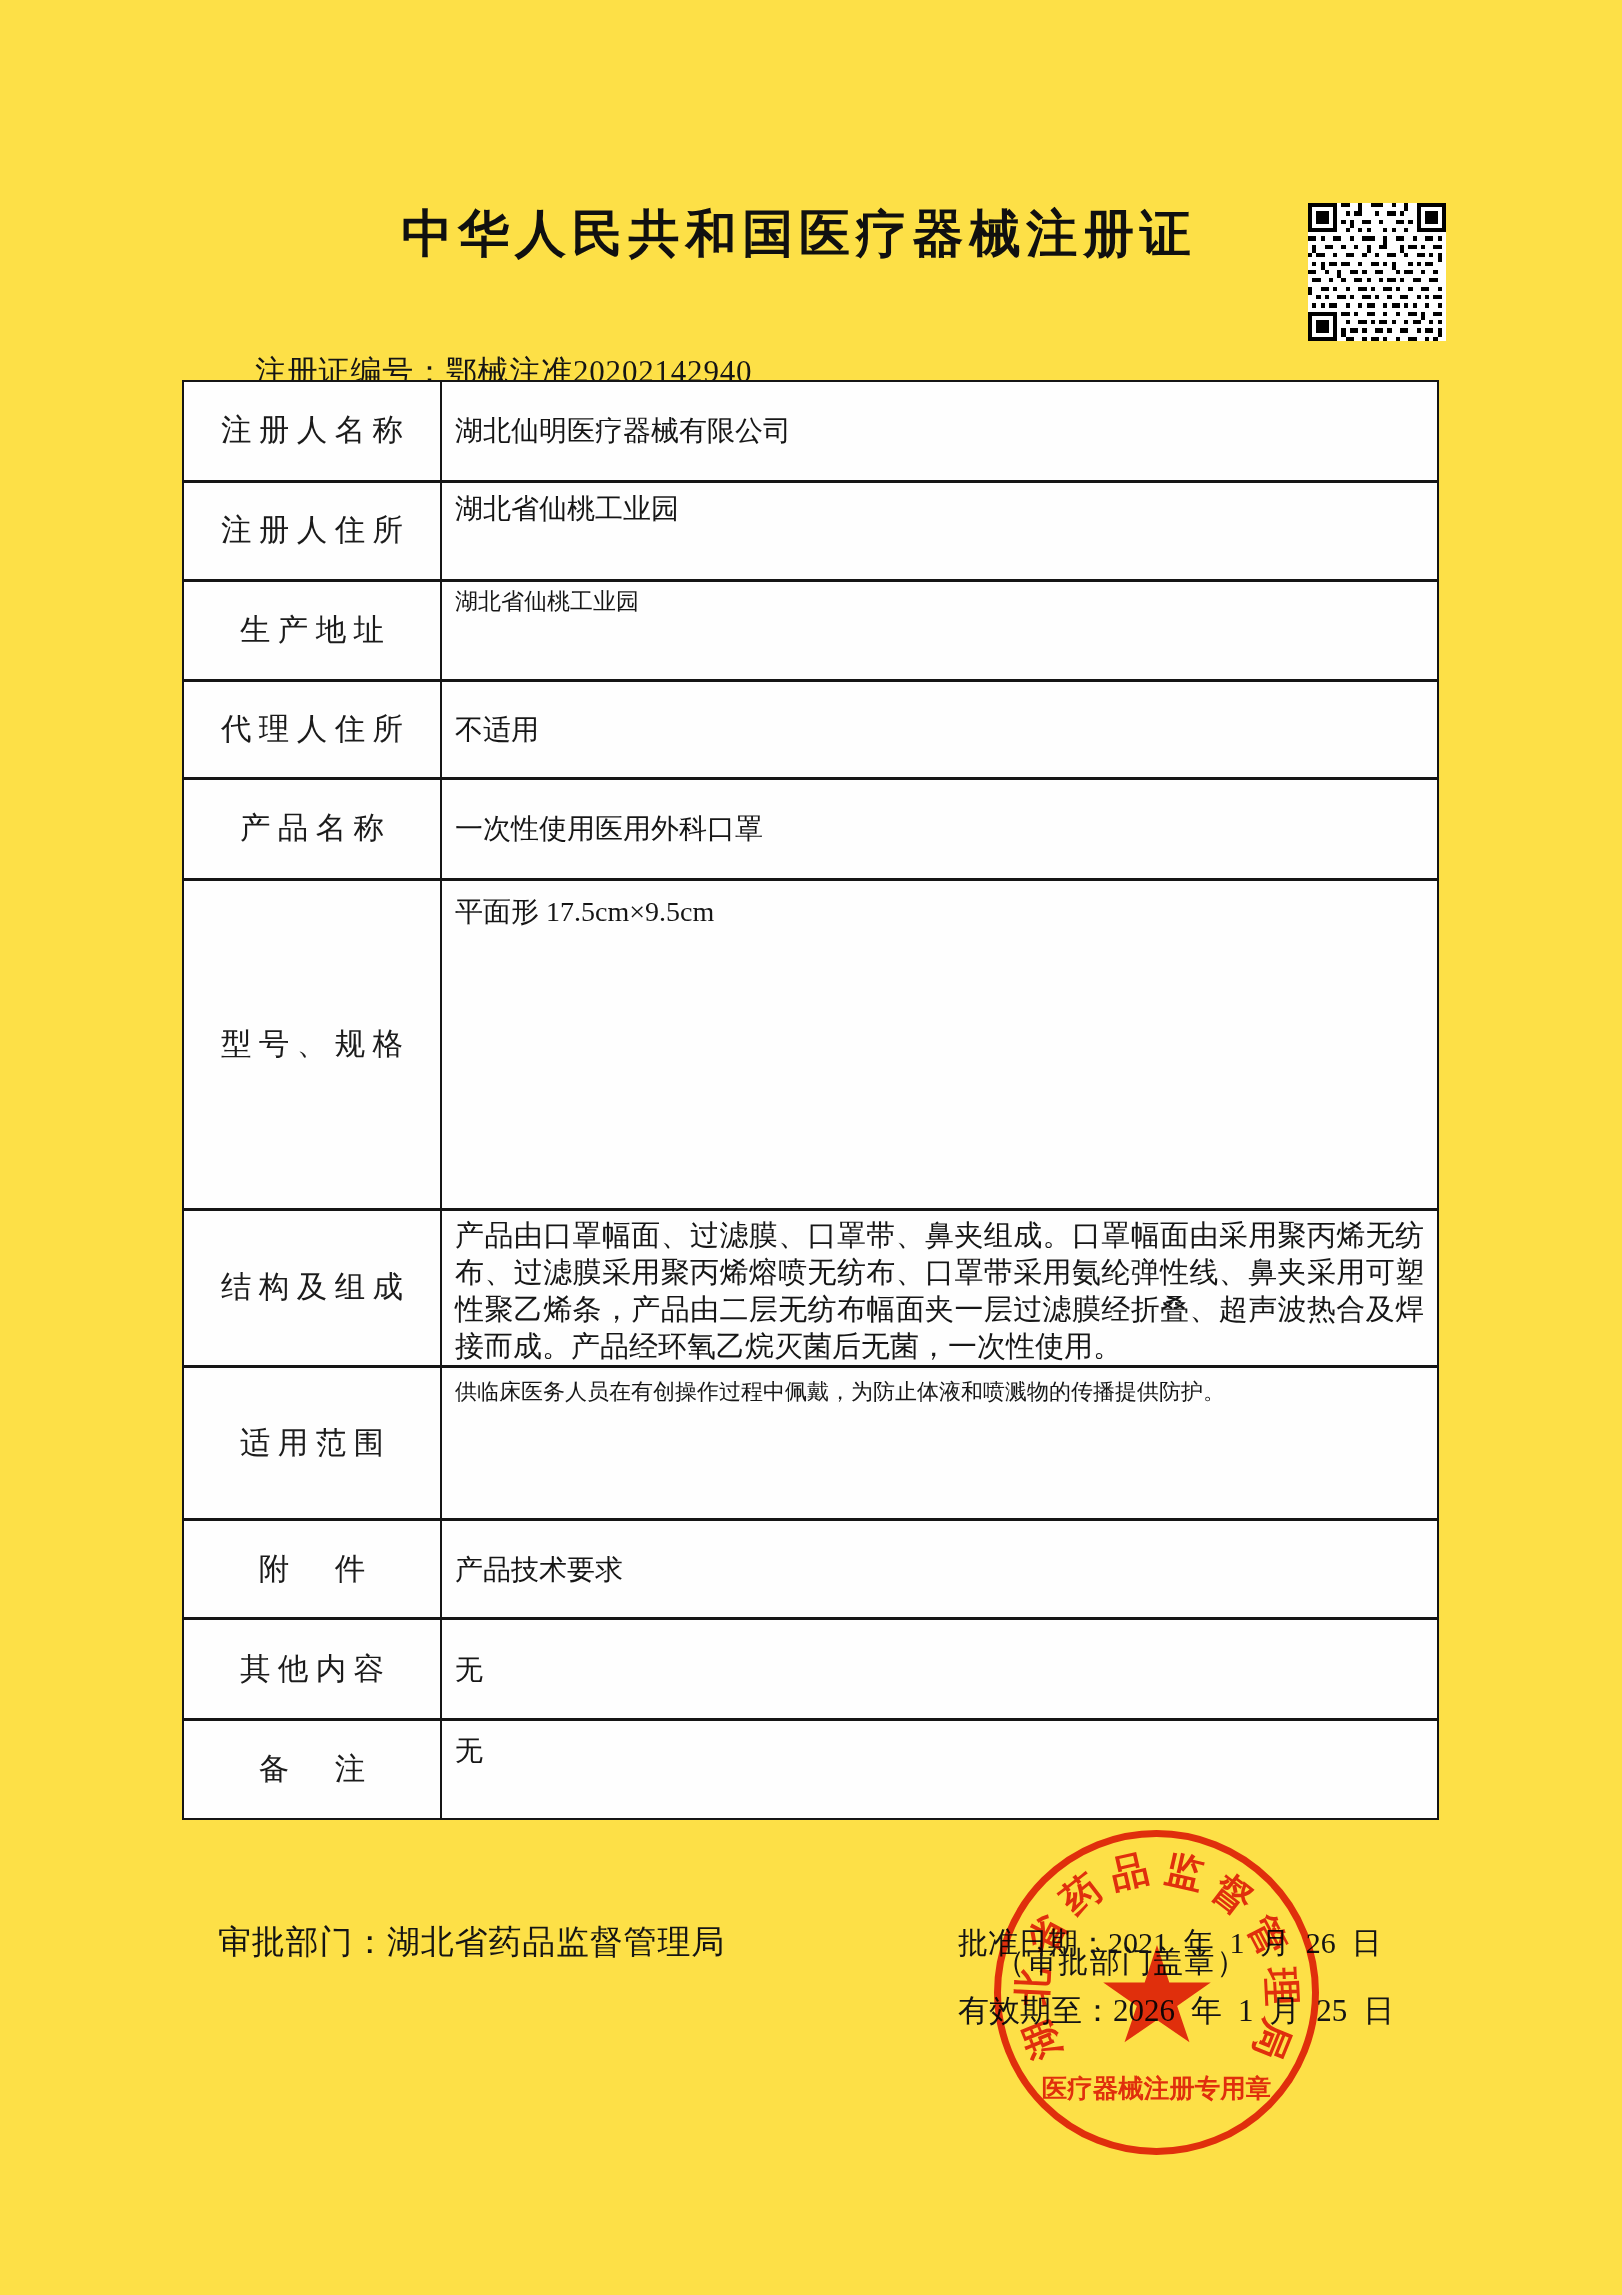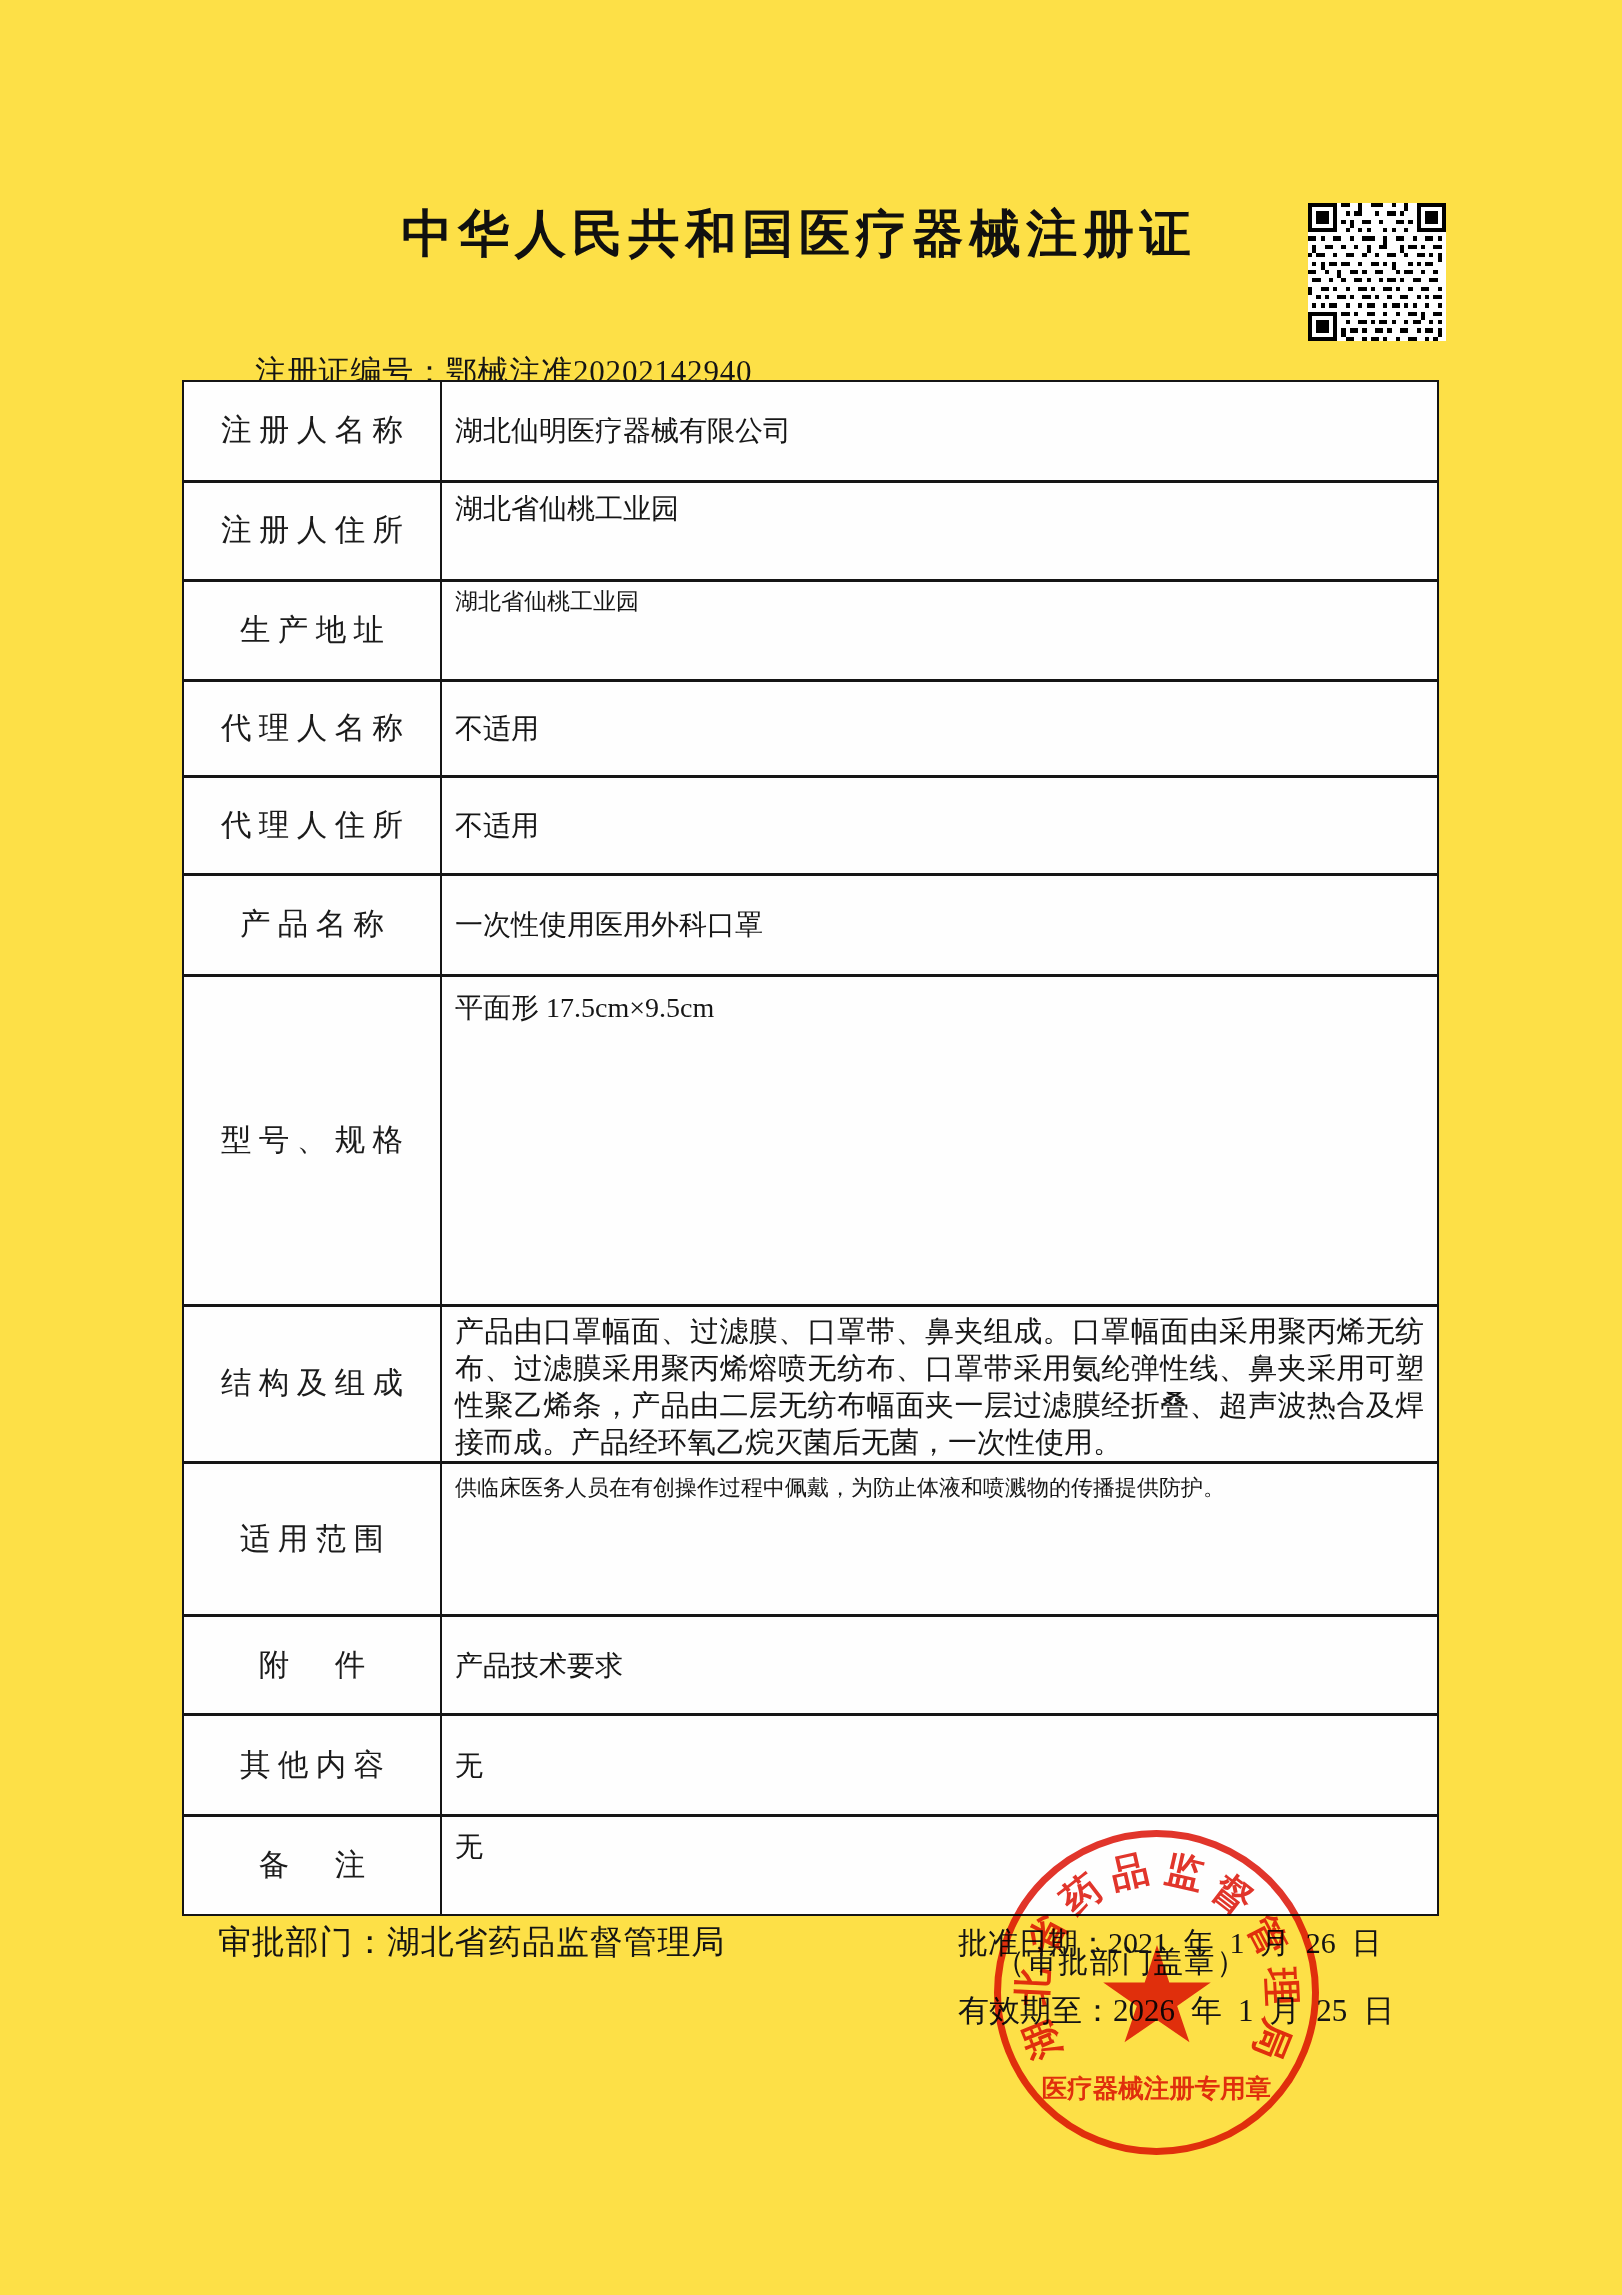--- a/index.html
+++ b/index.html
@@ -166,24 +166,20 @@
       <td class="val">湖北仙明医疗器械有限公司</td>
     </tr>
     <tr class="r2">
       <td class="lbl">注册人住所</td>
       <td class="val">湖北省仙桃工业园</td>
     </tr>
     <tr class="r3">
       <td class="lbl">生产地址</td>
       <td class="val">湖北省仙桃工业园</td>
     </tr>
-    <tr class="r4">
-      <td class="lbl">代理人名称</td>
-      <td class="val">不适用</td>
-    </tr>
     <tr class="r5">
       <td class="lbl">代理人住所</td>
       <td class="val">不适用</td>
     </tr>
     <tr class="r6">
       <td class="lbl">产品名称</td>
       <td class="val">一次性使用医用外科口罩</td>
     </tr>
     <tr class="r7">
       <td class="lbl">型号、规格</td>

